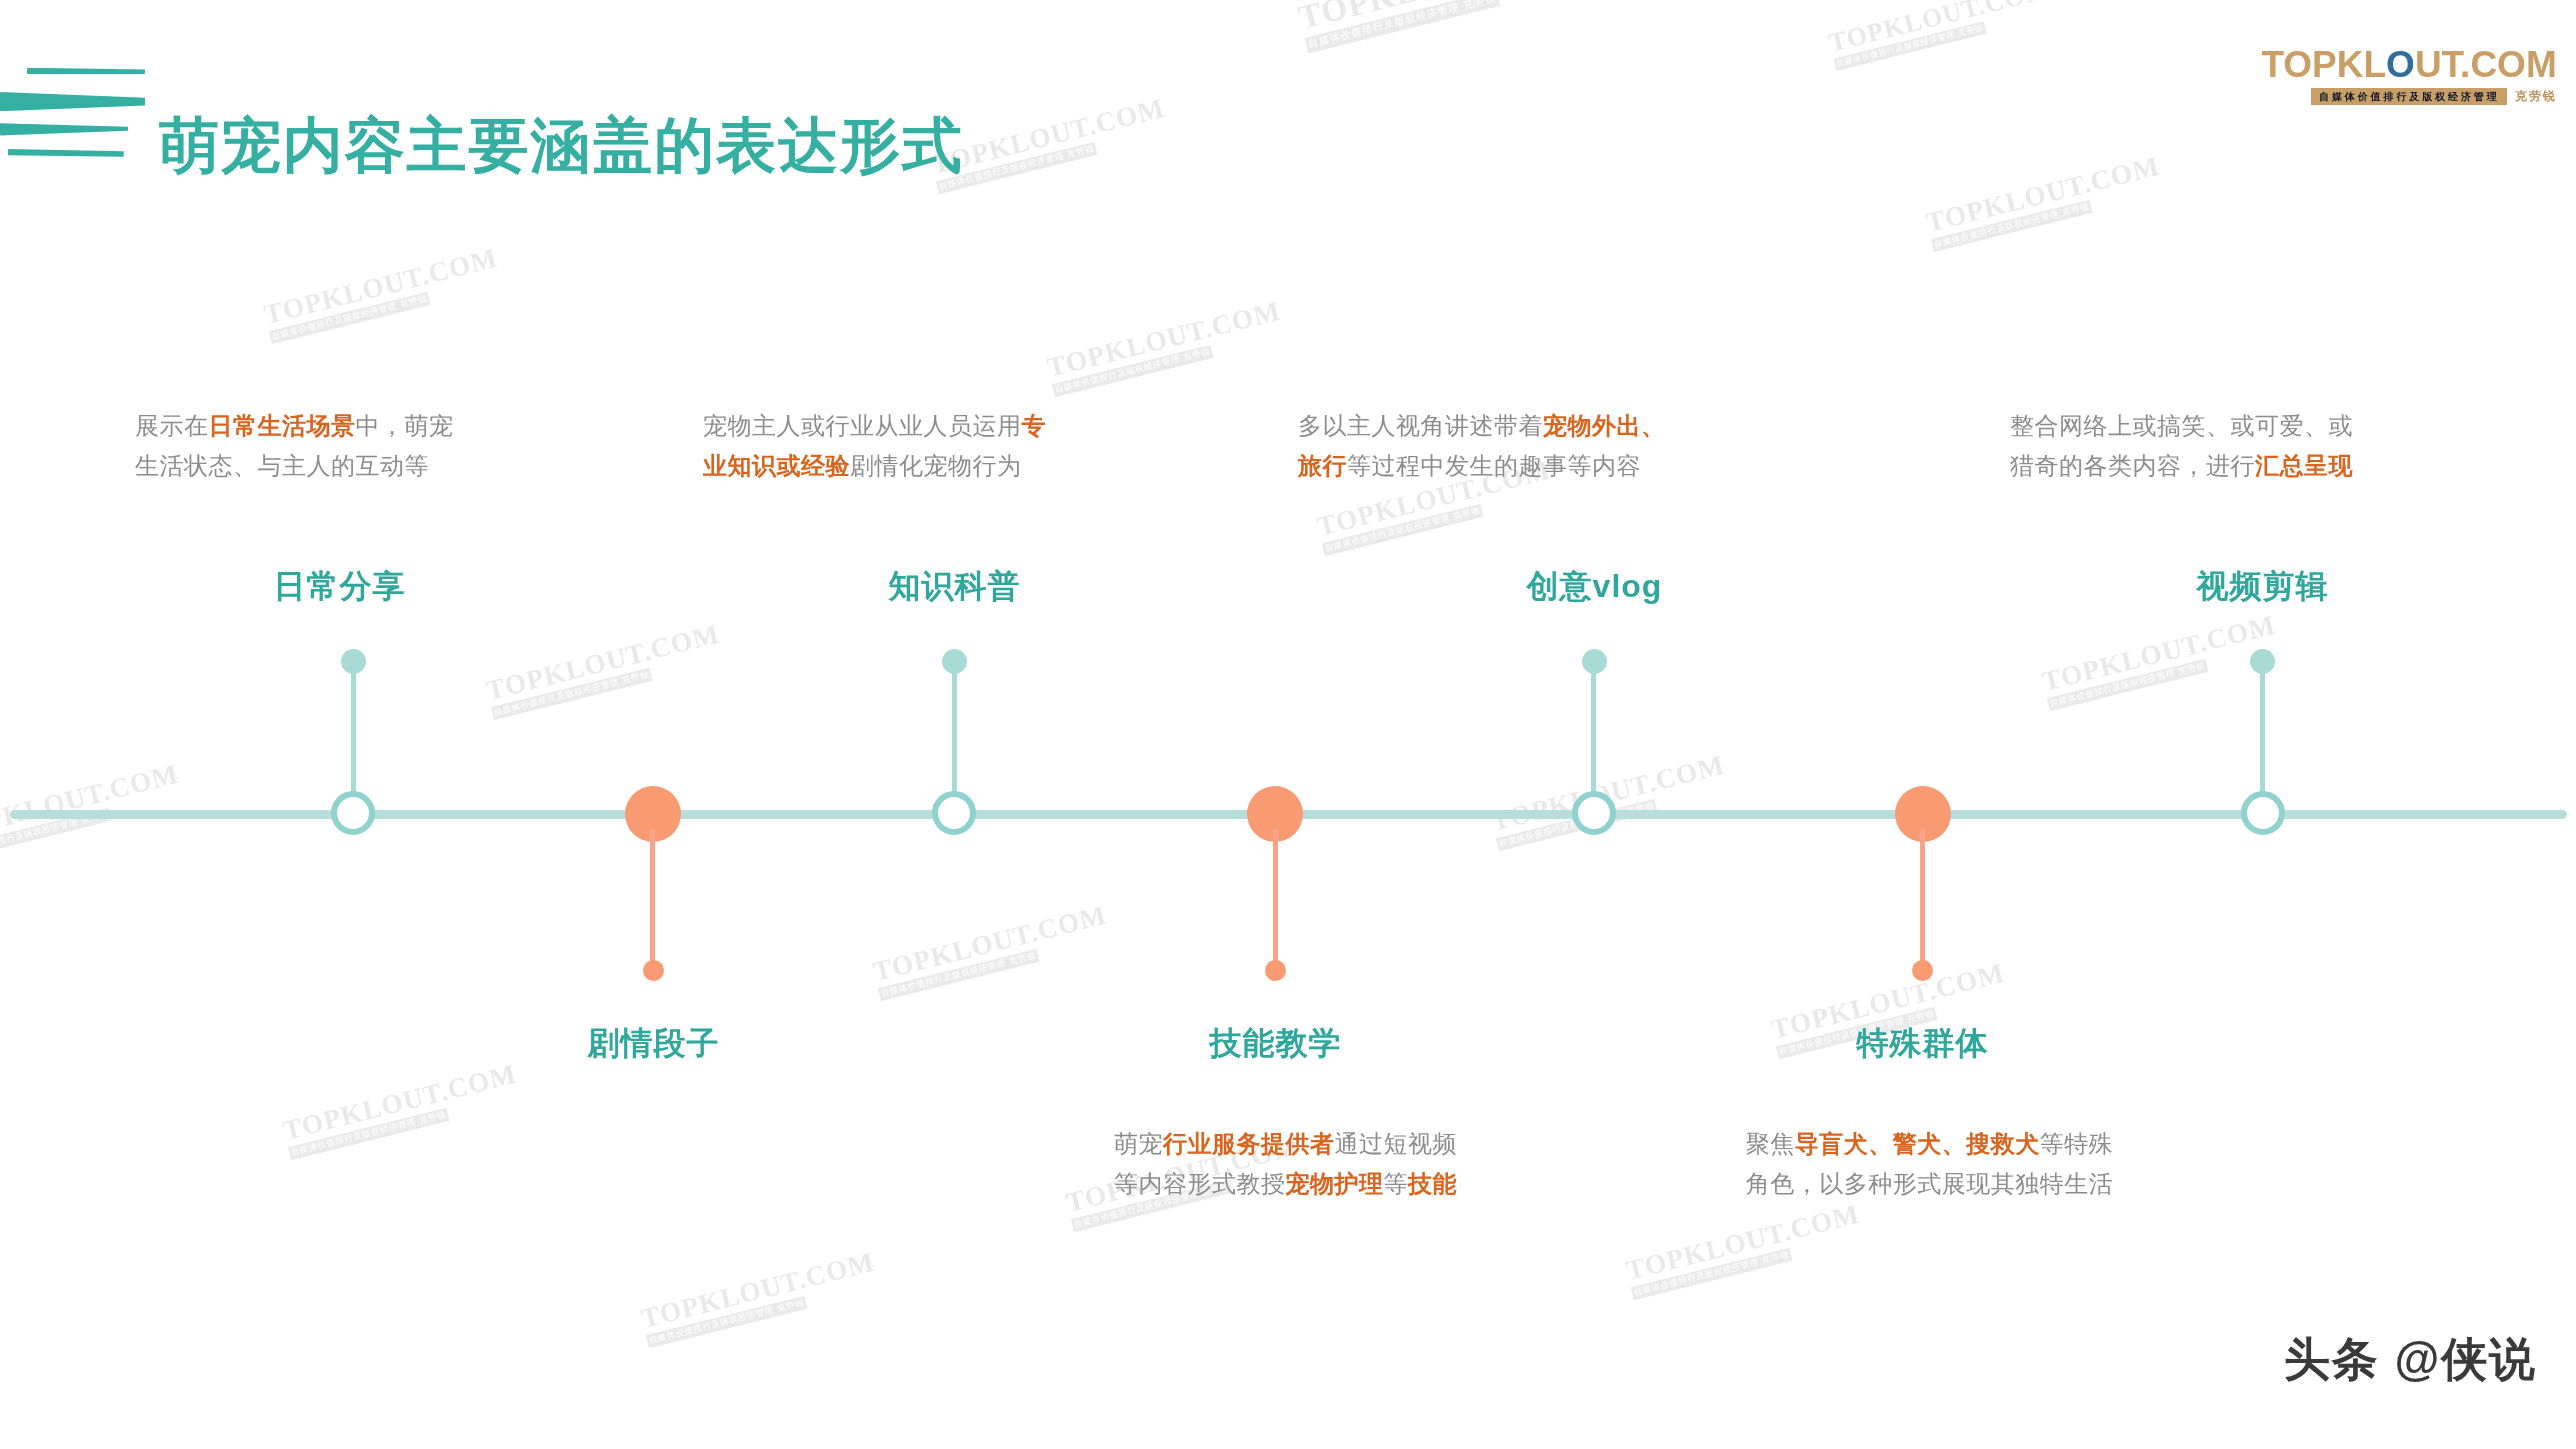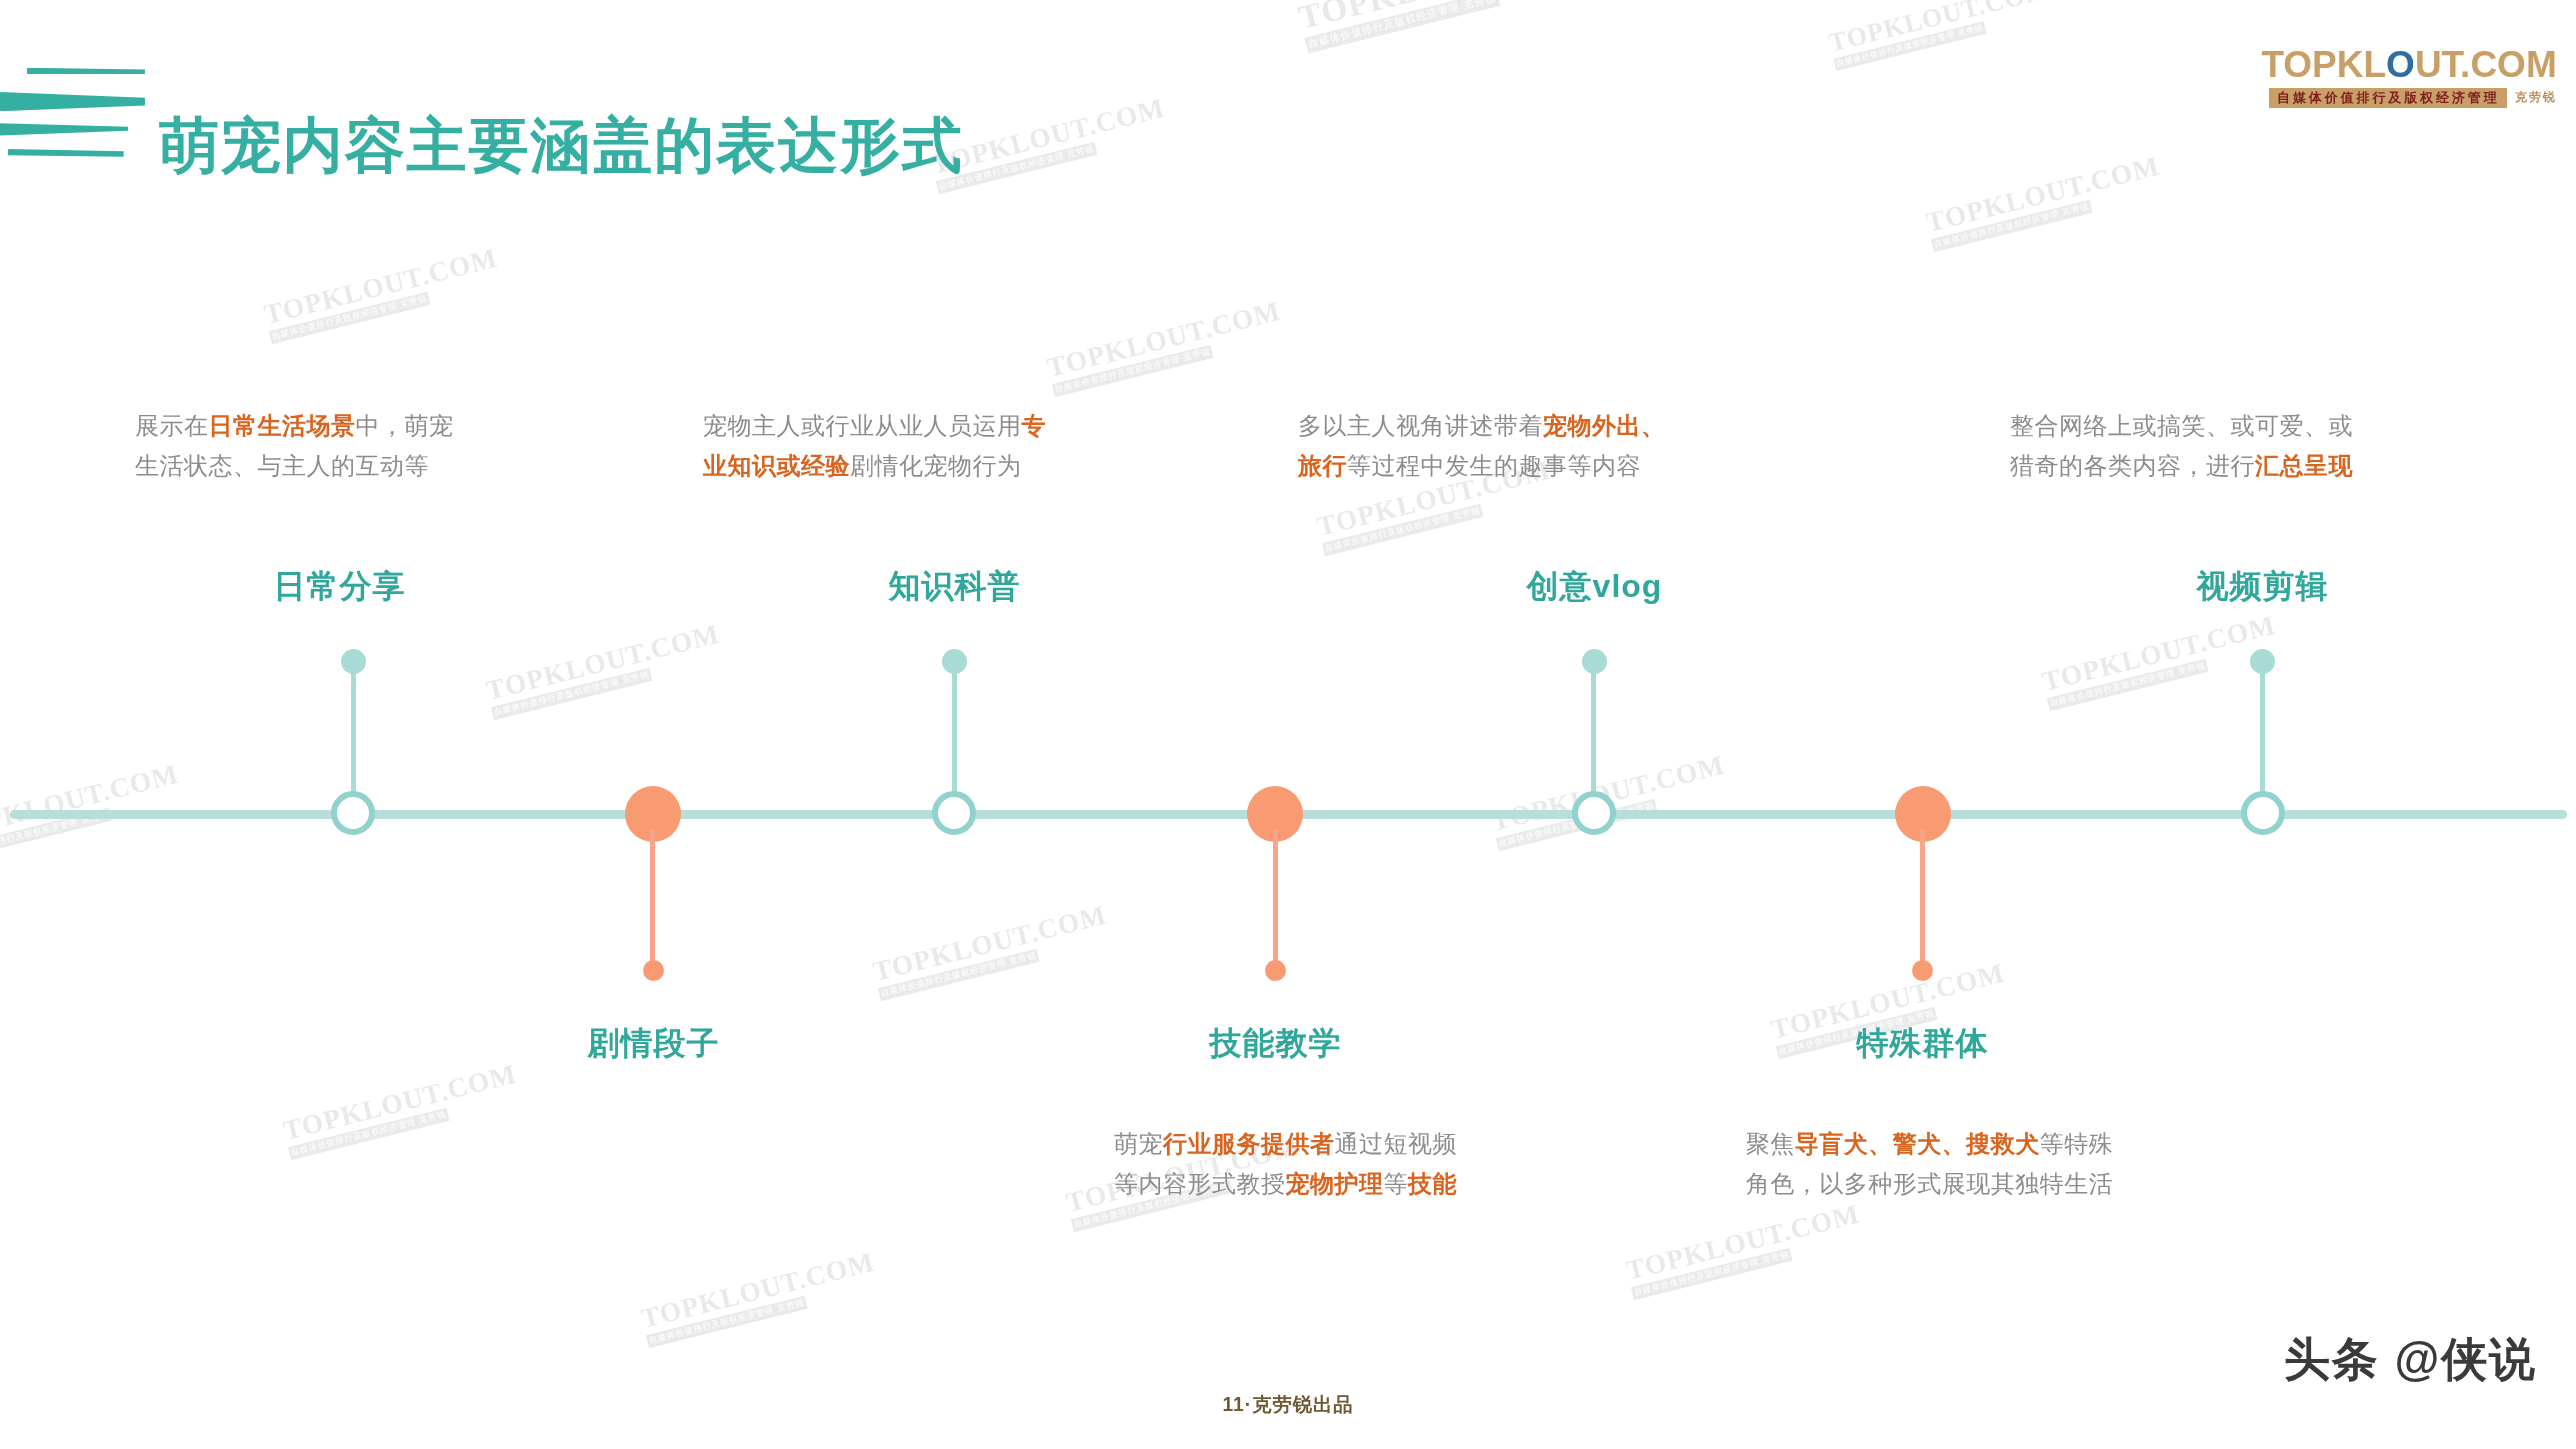--- a/index.html
+++ b/index.html
@@ -44,21 +44,21 @@
     position:absolute;left:159px;top:116px;
     font-size:60px;font-weight:bold;color:#35AFA2;
     letter-spacing:1.9px;line-height:1;
   }
 
   .logo{position:absolute;right:19.3px;top:46px;text-align:right;}
   .logo-main{font-family:"Liberation Sans",sans-serif;font-weight:bold;
     font-size:37px;letter-spacing:0px;color:#C8A067;line-height:1;}
   .logo-main .blue-o{color:#2F6E9E;}
   .logo-row{display:flex;align-items:center;justify-content:flex-end;margin-top:4.8px;gap:7.7px;}
-  .logo-sub{background:#C8A067;color:#7f1d1d;font-size:13px;letter-spacing:2.9px;
+  .logo-sub{background:#C8A067;color:#0f172a;font-size:10px;letter-spacing:2.9px;
     padding:2.9px 7.7px;line-height:1.1;font-weight:bold;}
   .logo-brand{color:#B8925C;font-size:12px;font-weight:bold;letter-spacing:1.9px;}
 
   
   .axis{position:absolute;left:9.7px;top:810px;width:2557px;height:8.7px;background:#B8DEDB;border-radius:4.8px;}
 
   
   .n-ring{
     position:absolute;width:44px;height:44px;border-radius:50%;
     border:6.8px solid #8FD2CE;background:#ffffff;box-sizing:border-box;
@@ -240,17 +240,16 @@
 
   <div class="desc" style="left:2010px;top:406px;width:502px;">
     <span>整合网络上或搞笑、或可爱、或</span><br>
     <span>猎奇的各类内容，进行</span><b>汇总呈现</b>
   </div>
   <div class="cat-label" style="left:2166px;top:565px;width:193px;">视频剪辑</div>
   <div class="n-dot-up" style="left:2250px;top:649px;"></div>
   <div class="n-stem-up" style="left:2260px;top:667px;height:150px;"></div>
   <div class="n-ring" style="left:2241px;top:791px;"></div>
 
-  <div class="footer">11·克劳锐出品</div>
   <div class="headline-credit">头条 @侠说</div>
 
 </div>
 
 
 </body></html>

